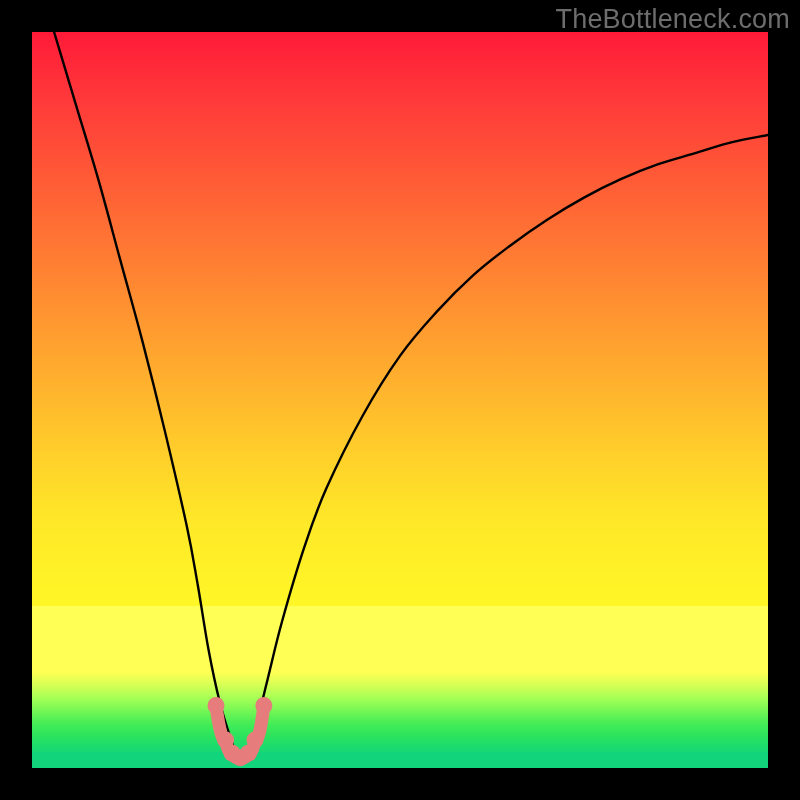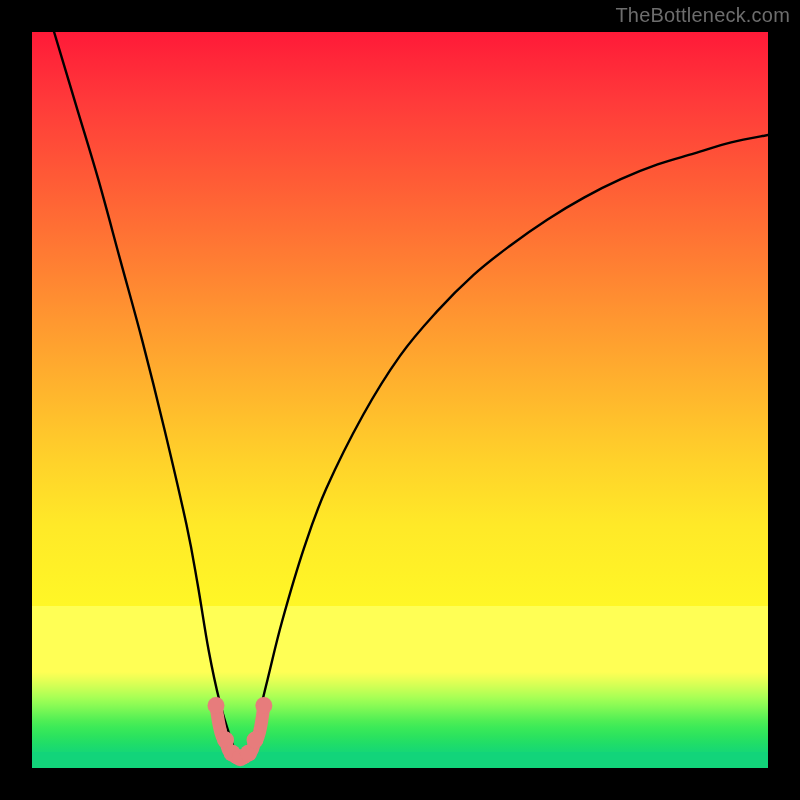--- a/index.html
+++ b/index.html
@@ -96,21 +96,21 @@
     top: 0;
     width: 736px;
     height: 736px;
     overflow: visible;
   }
   .watermark {
     position: absolute;
     top: 4px;
     right: 10px;
     color: #6d6d6d;
-    font-size: 20px;
+    font-size: 27px;
     font-weight: 500;
     letter-spacing: 0.2px;
   }
 </style>
 </head>
 <body>
 
 <div class="frame">
   <div class="plot">
     <div class="gradient">

